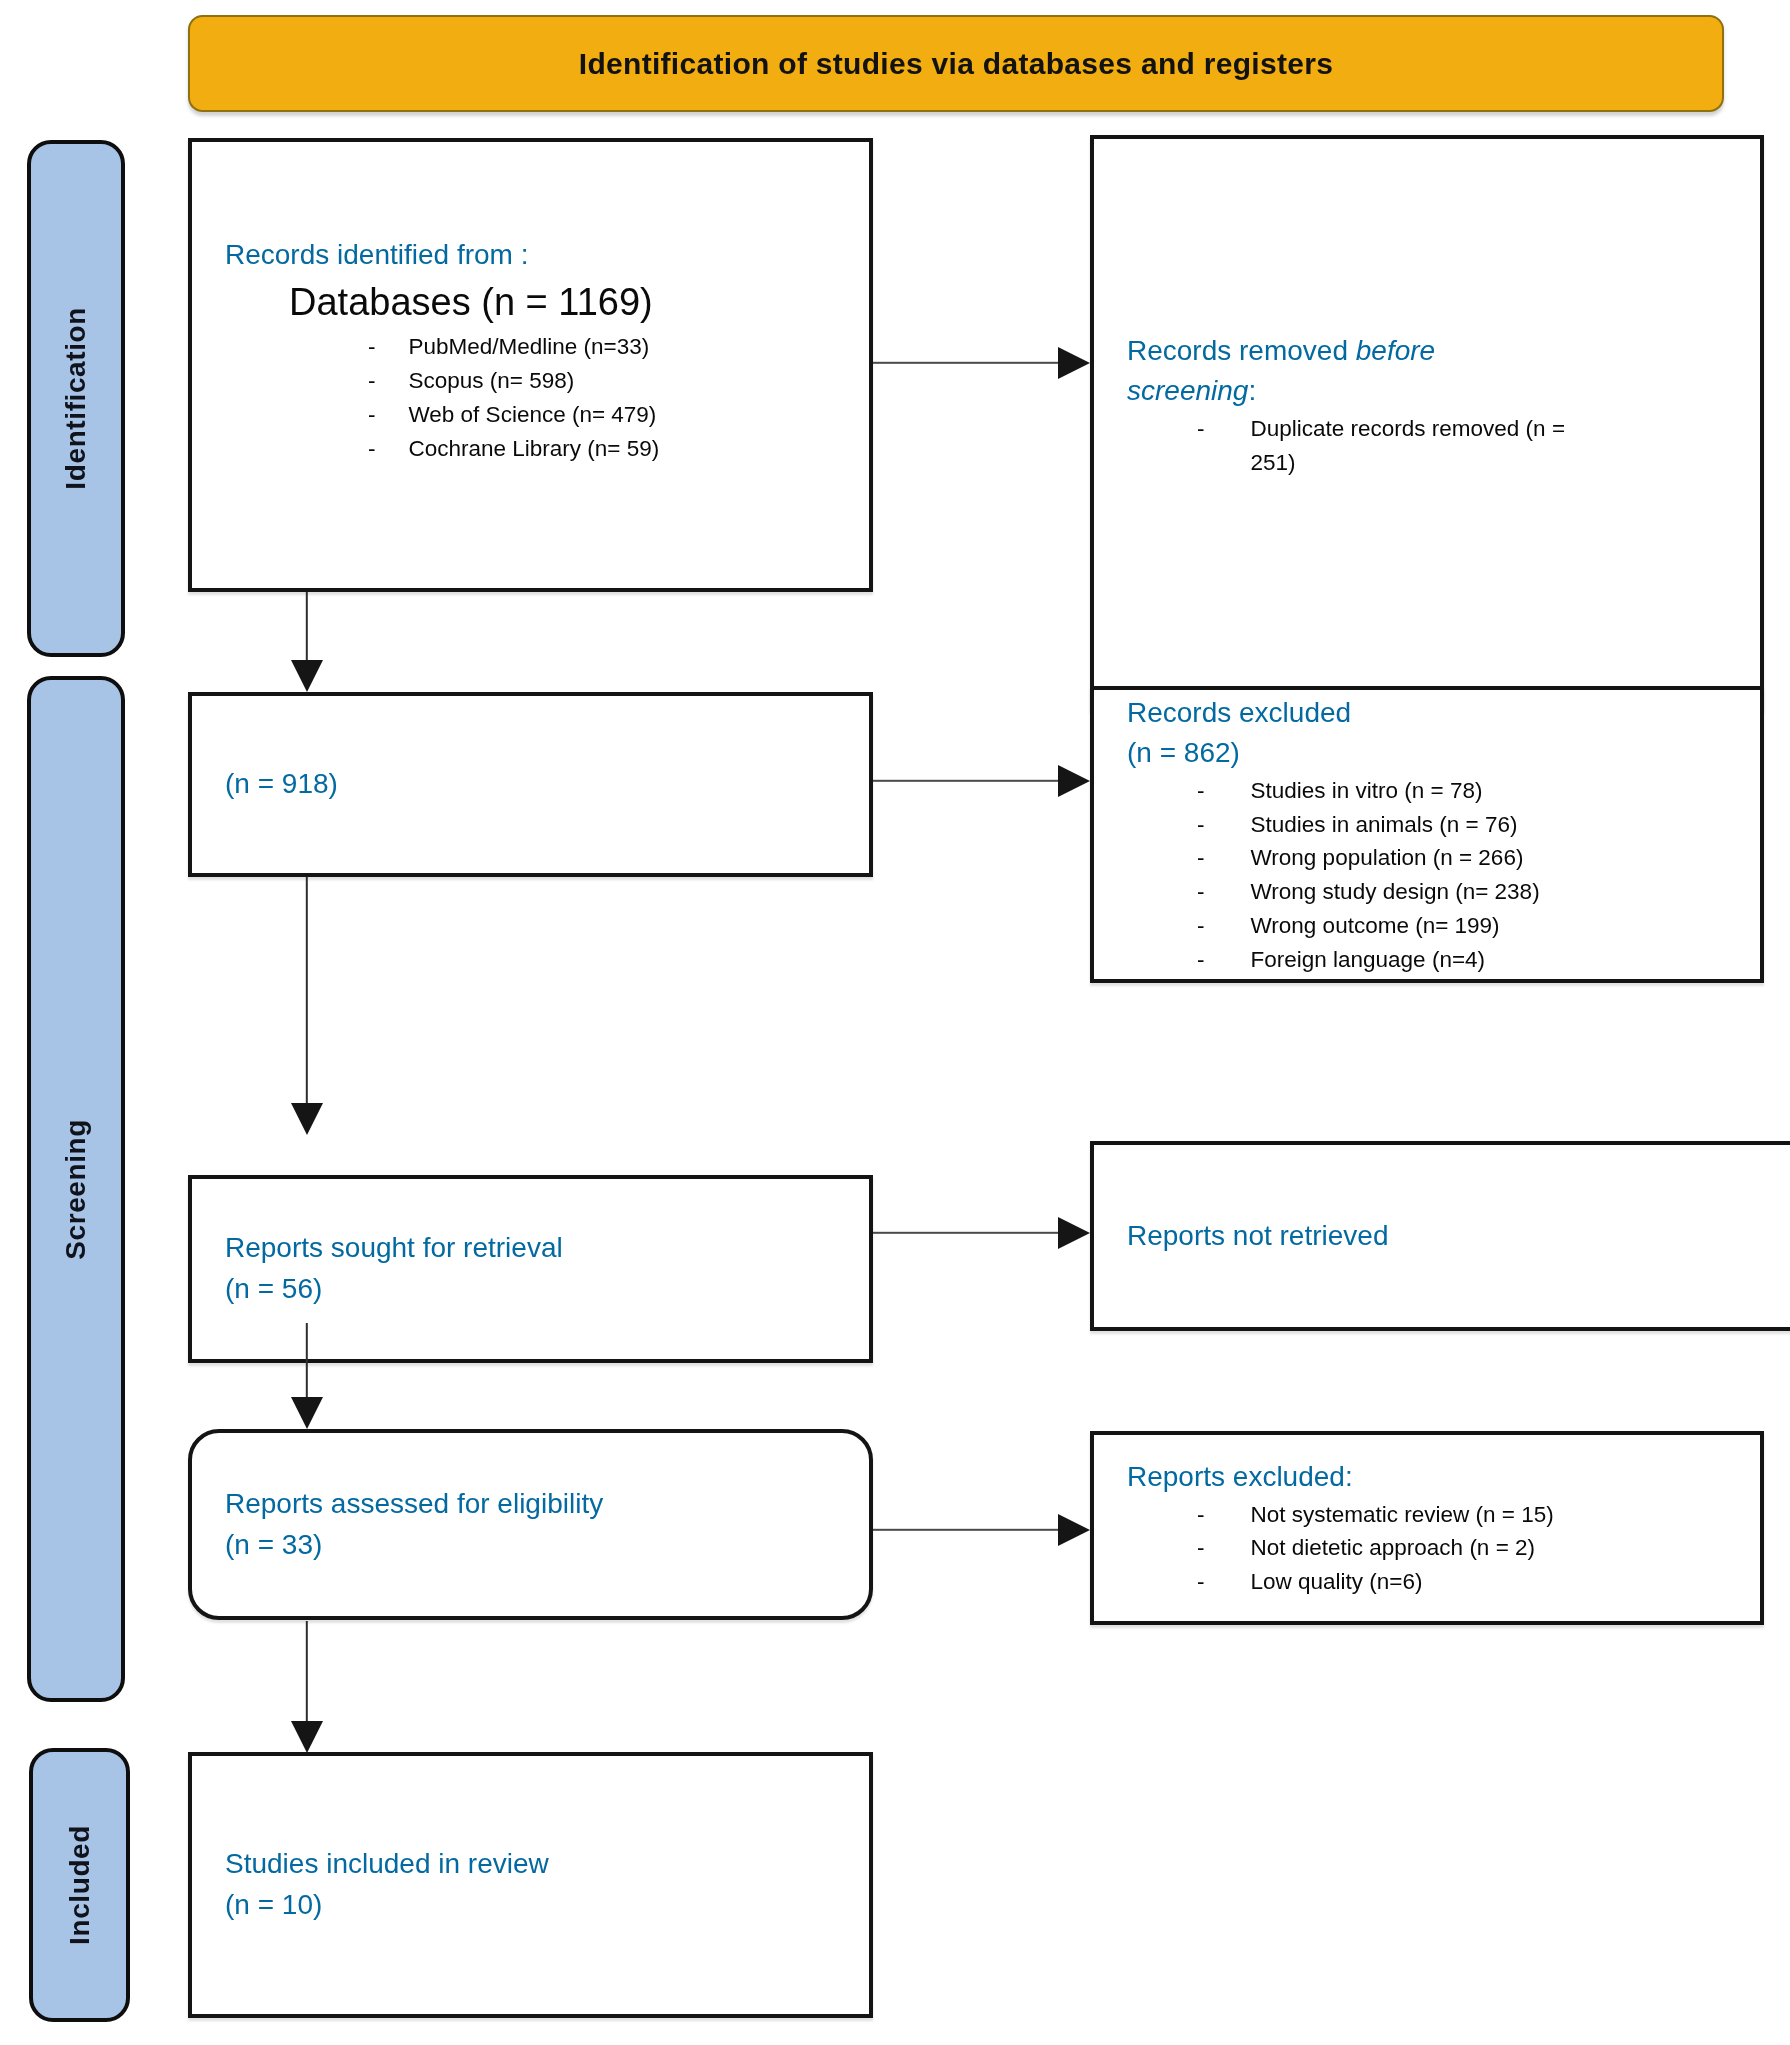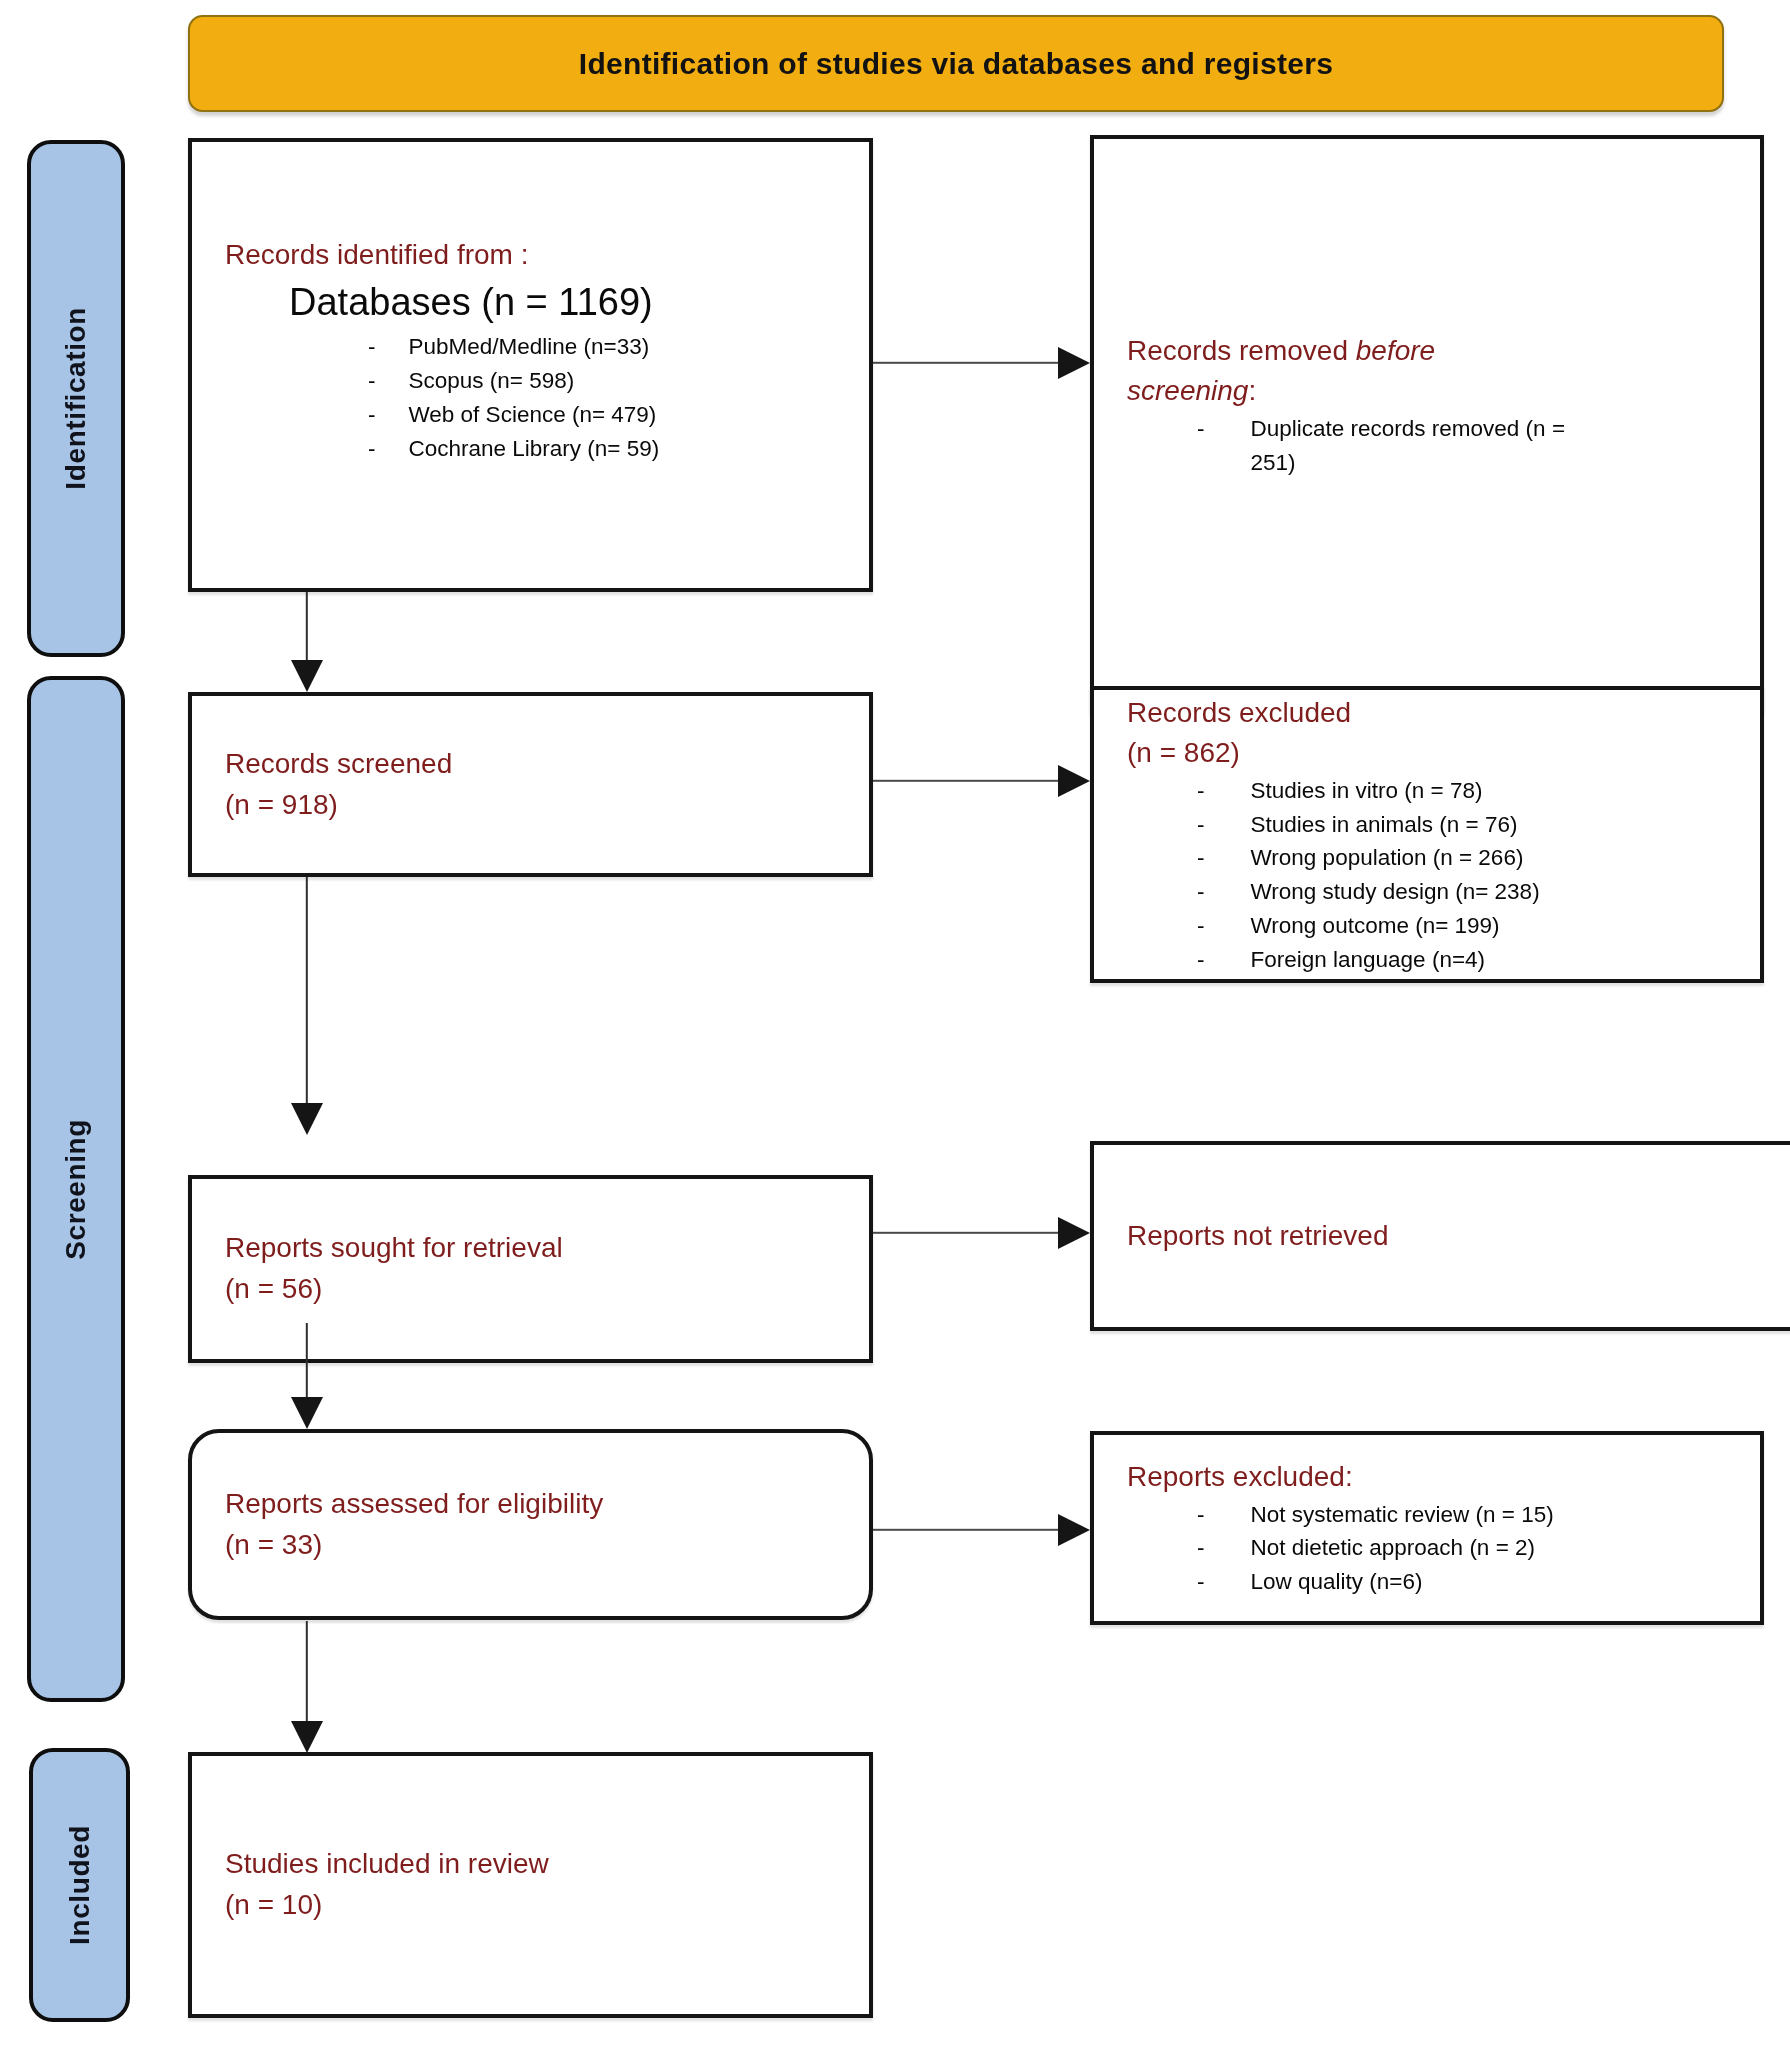--- a/index.html
+++ b/index.html
@@ -70,21 +70,21 @@
     box-sizing: border-box;
     display: flex;
     flex-direction: column;
     justify-content: center;
     padding: 6px 24px 6px 33px;
     box-shadow: 0 3px 2.4px rgba(0,0,0,0.12);
   }
   .fbox .title, .fbox .count {
     font-size: 28px;
     line-height: 1.45;
-    color: #7f1d1d;
+    color: #0369a1;
   }
   .fbox .subtitle {
     font-size: 38px;
     line-height: 1.45;
     margin-left: 64px;
     color: #0a0a0a;
   }
   .bullets { margin: 0; padding: 0; list-style: none; }
   .bullets li {
     display: flex;
@@ -199,21 +199,20 @@
     <div class="title wrap-narrow"><span>Records removed </span><span class="italic">before screening</span><span>:</span></div>
     <ul class="bullets">
       <li>
         <span class="dash">-</span>
         <span class="txt narrow">Duplicate records removed (n = 251)</span>
       </li>
     </ul>
   </div>
 
   <div class="fbox box-b left-cols">
-    <div class="title">Records screened</div>
     <div class="count">(n = 918)</div>
   </div>
 
   <div class="fbox box-r2 right-cols">
     <div class="title">Records excluded</div>
     <div class="count">(n = 862)</div>
     <ul class="bullets">
       <li>
         <span class="dash">-</span>
         <span class="txt">Studies in vitro (n = 78)</span>

